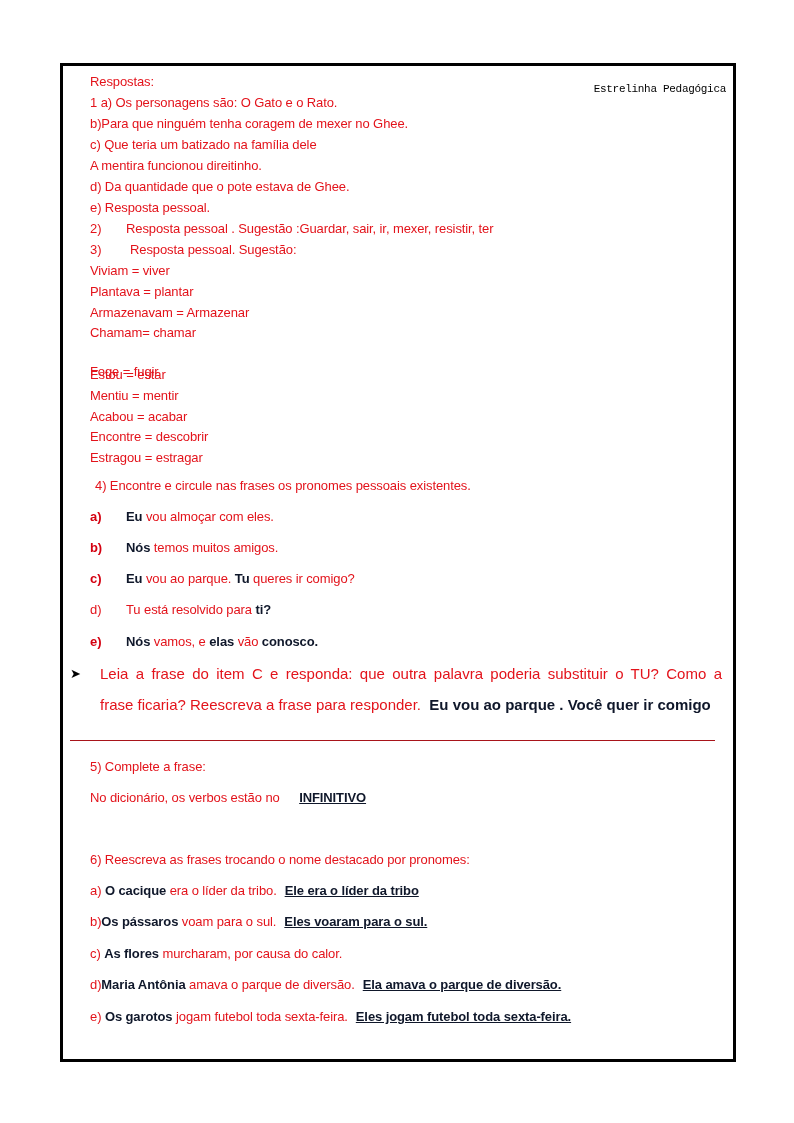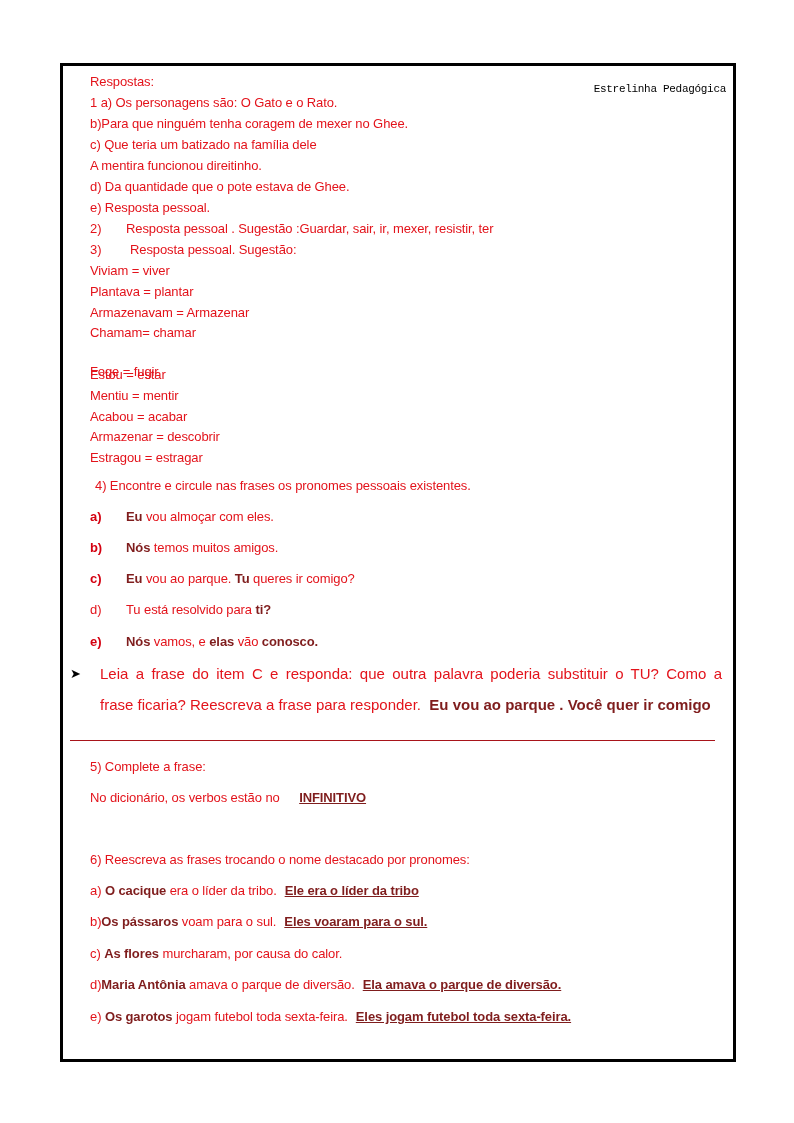--- a/index.html
+++ b/index.html
@@ -11,21 +11,21 @@
   .content {
     position: absolute; left: 70px; top: 0; width: 660px;
     font-family: "Liberation Sans", sans-serif; color: #e3131b;
   }
   .brand {
     position: absolute; right: 68px; top: 83px;
     font-family: Liberation Mono, monospace; font-size: 11px; color: #000;
     letter-spacing: -0.3px;
   }
   .line { position: absolute; left: 0; font-size: 13px; white-space: nowrap; letter-spacing: -0.1px; margin-left: 20px; }
-  b, .b { font-weight: bold; color: #7f1d1d; }
+  b, .b { font-weight: bold; color: #0f172a; }
   .u { text-decoration: underline; }
   .lbl { display: inline-block; width: 36px; }
   .lbl-b { font-weight: bold; color: #d40010; }
   .arrow { position: absolute; left: 0; color: #000; font-size: 13px; }
   .sep { position: absolute; left: 70px; top: 740px; width: 645px; height: 0; border-top: 1.5px solid #a8141a; }
   .justify-line { position: absolute; left: 30px; width: 622px; font-size: 15px; white-space: nowrap; }
 </style>
 </head>
 <body>
 
@@ -48,21 +48,21 @@
   </div>
   <div id="verbs">
       <div class="line" style="top: 263px;">Viviam = viver</div>
       <div class="line" style="top: 283.8px;">Plantava = plantar</div>
       <div class="line" style="top: 304.6px; text-align: center;">Armazenavam = Armazenar</div>
       <div class="line" style="top: 325.4px;">Chamam= chamar</div>
       <div class="line" style="top: 364px;">Foge = fugir</div>
       <div class="line" style="top: 367px;">Estou = estar</div>
       <div class="line" style="top: 387.8px;">Mentiu = mentir</div>
       <div class="line" style="top: 408.6px;">Acabou = acabar</div>
-      <div class="line" style="top: 429.4px;">Armazenar = descobrir</div>
+      <div class="line" style="top: 429.4px;">Encontre = descobrir</div>
       <div class="line" style="top: 450.2px;">Estragou = estragar</div>
     </div>
 
   <div class="line" style="top:478px; left:5px">4) Encontre e circule nas frases os pronomes pessoais existentes.</div>
   <div id="q4items">
       <div class="line" style="top: 509px;"><span class="lbl lbl-b">a)</span><span class="b">Eu</span><span> vou almoçar com eles.</span></div>
       <div class="line" style="top: 540px;"><span class="lbl lbl-b">b)</span><span class="b">Nós</span><span> temos muitos amigos.</span></div>
       <div class="line" style="top: 571px;"><span class="lbl lbl-b">c)</span><span class="b">Eu</span><span> vou ao parque. </span><span class="b">Tu</span><span> queres ir comigo?</span></div>
       <div class="line" style="top: 602px;"><span class="lbl">d)</span><span>Tu está resolvido para </span><span class="b">ti?</span></div>
       <div class="line" style="top: 634px;"><span class="lbl lbl-b">e)</span><span class="b">Nós</span><span> vamos, e </span><span class="b">elas</span><span> vão </span><span class="b">conosco.</span></div>

